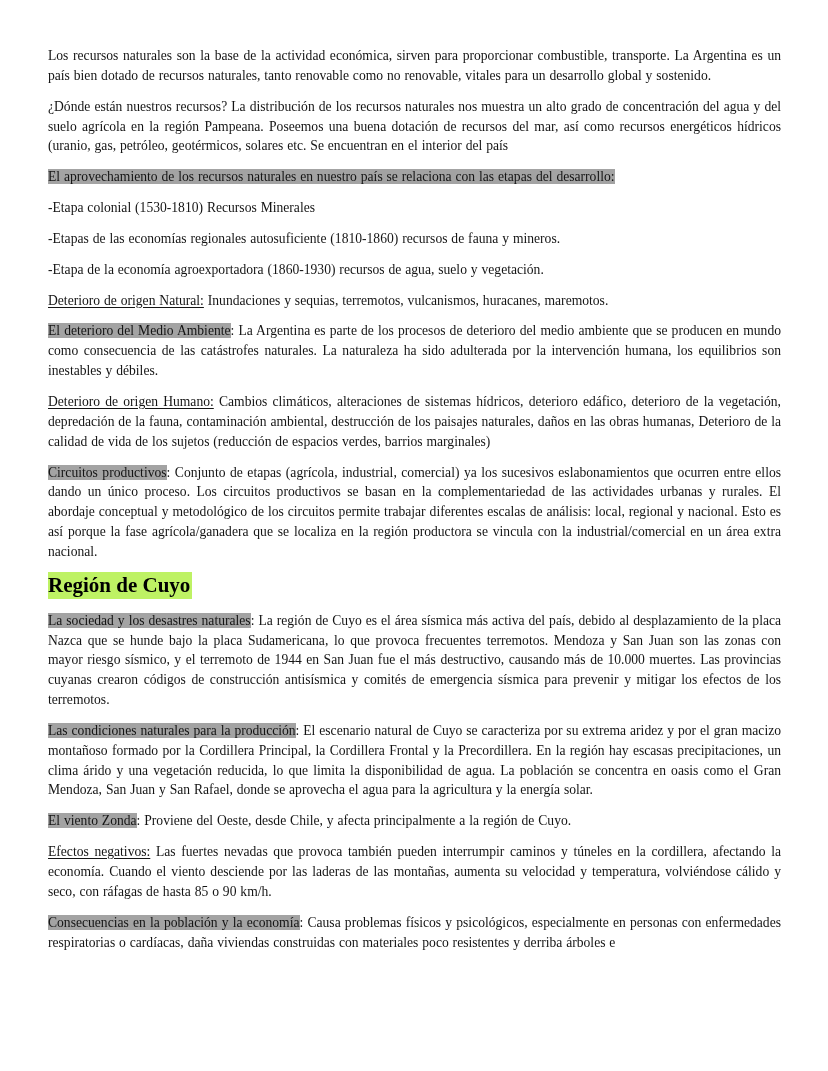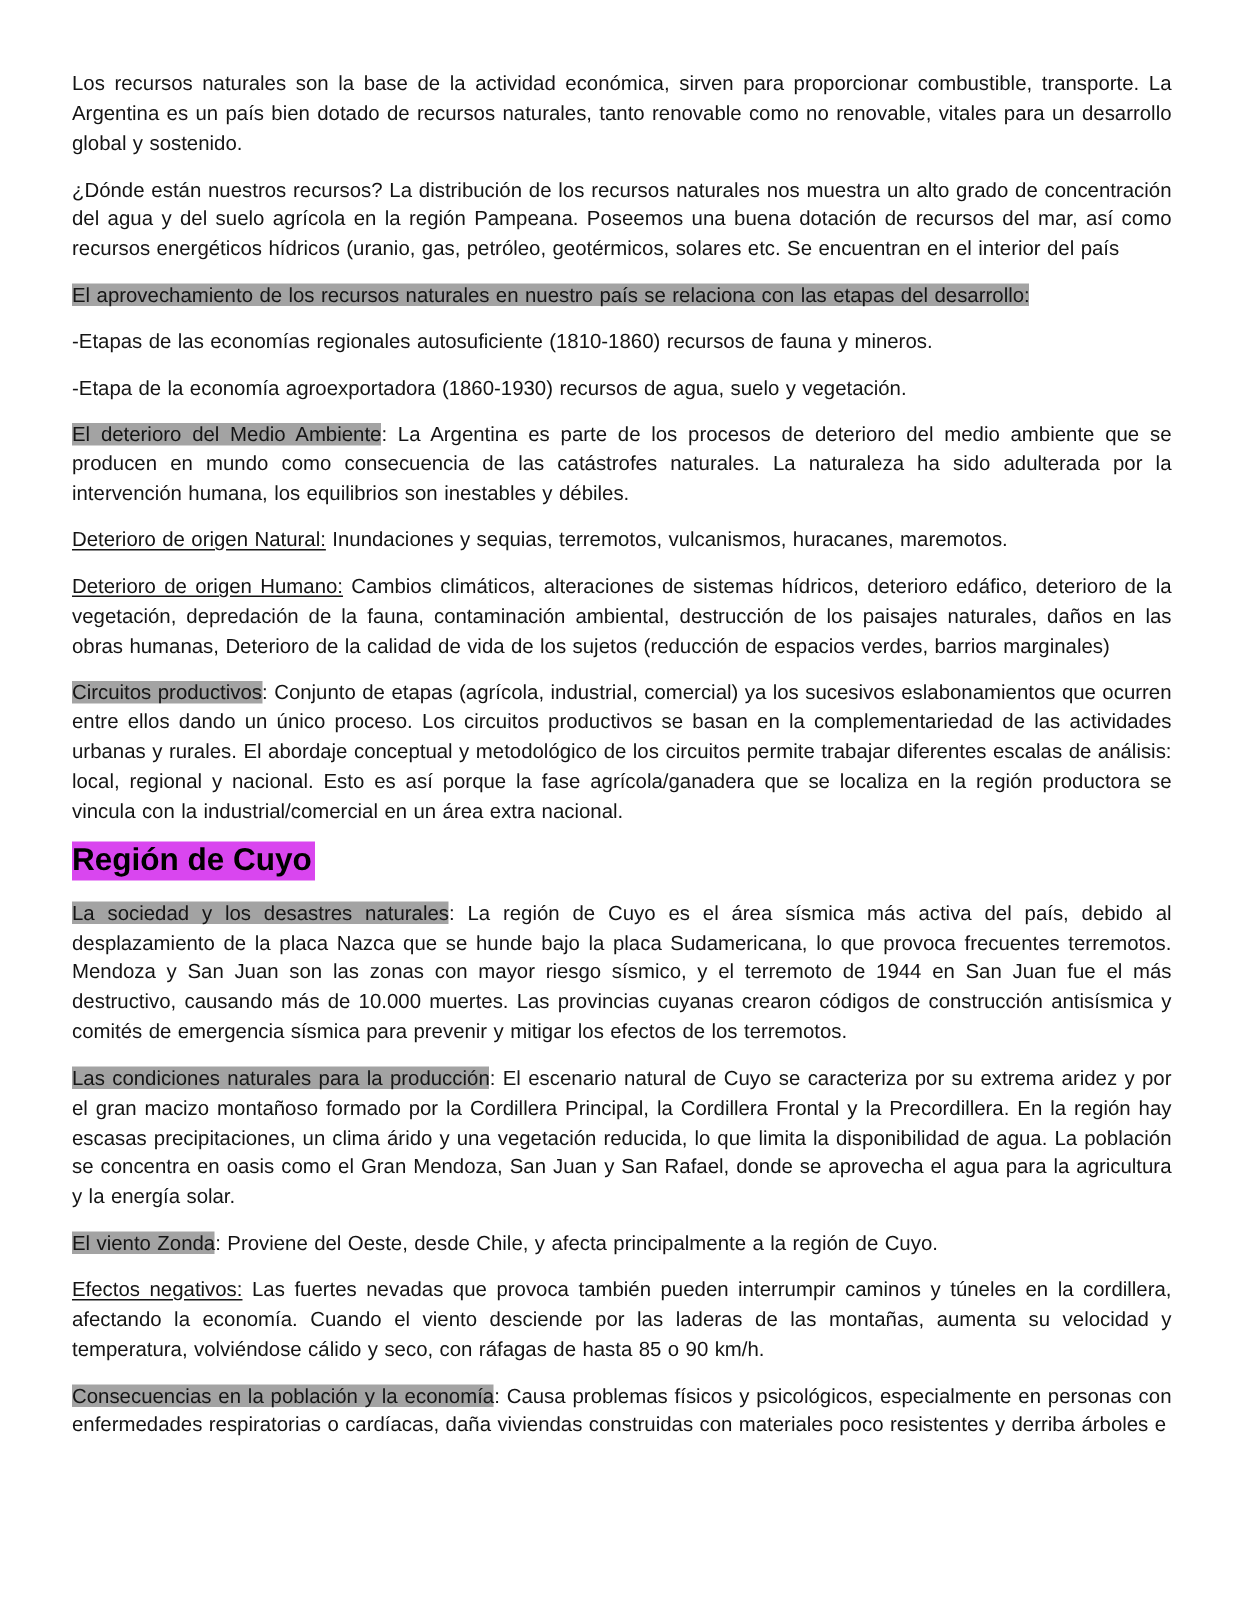--- a/index.html
+++ b/index.html
@@ -1,15 +1,15 @@
 <!DOCTYPE html>
 <html><head>
 <meta charset="utf-8">
 <style>
-  * { margin: 0; padding: 0; box-sizing: border-box; }
+  * { margin: 0; padding: 0; box-sizing: border-box; font-family: Liberation Serif, serif; }
   html, body { background: #e8e8e8; }
   body {
     width: 828px;
     font-family: "Liberation Sans", "DejaVu Sans", sans-serif;
     -webkit-font-smoothing: antialiased;
   }
   .page {
     width: 828px;
     height: 1071px;
     background: #ffffff;
@@ -29,35 +29,36 @@
     font-size: 21px;
     font-weight: bold;
     margin: 6px 0 13px 0;
     color: #000000;
     text-align: left;
   }
   .doc-body h1 .hl-green {
     padding: 1px 2px 2px 0;
   }
   .hl-yellow { background: #a3a3a3; }
-  .hl-green  { background: #d946ef; }
+  .hl-green  { background: #bef264; }
   .underline { text-decoration: underline; text-underline-offset: 2px; }
 </style>
 </head>
 <body>
 
 <div class="page">
   <div class="doc-body">
       <p><span>Los recursos naturales son la base de la actividad económica, sirven para proporcionar combustible, transporte. La Argentina es un país bien dotado de recursos naturales, tanto renovable como no renovable, vitales para un desarrollo global y sostenido.</span></p>
       <p><span>¿Dónde están nuestros recursos? La distribución de los recursos naturales nos muestra un alto grado de concentración del agua y del suelo agrícola en la región Pampeana. Poseemos una buena dotación de recursos del mar, así como recursos energéticos hídricos (uranio, gas, petróleo, geotérmicos, solares etc. Se encuentran en el interior del país</span></p>
       <p><span class="hl-yellow">El aprovechamiento de los recursos naturales en nuestro país se relaciona con las etapas del desarrollo:</span></p>
+      <p><span>-Etapa colonial (1530-1810) Recursos Minerales</span></p>
       <p><span>-Etapas de las economías regionales autosuficiente (1810-1860) recursos de fauna y mineros.</span></p>
       <p><span>-Etapa de la economía agroexportadora (1860-1930) recursos de agua, suelo y vegetación.</span></p>
+      <p><span class="underline">Deterioro de origen Natural:</span><span> Inundaciones y sequias, terremotos, vulcanismos, huracanes, maremotos.</span></p>
       <p><span class="hl-yellow">El deterioro del Medio Ambiente</span><span>: La Argentina es parte de los procesos de deterioro del medio ambiente que se producen en mundo como consecuencia de las catástrofes naturales. La naturaleza ha sido adulterada por la intervención humana, los equilibrios son inestables y débiles.</span></p>
-      <p><span class="underline">Deterioro de origen Natural:</span><span> Inundaciones y sequias, terremotos, vulcanismos, huracanes, maremotos.</span></p>
       <p><span class="underline">Deterioro de origen Humano:</span><span> Cambios climáticos, alteraciones de sistemas hídricos, deterioro edáfico, deterioro de la vegetación, depredación de la fauna, contaminación ambiental, destrucción de los paisajes naturales, daños en las obras humanas, Deterioro de la calidad de vida de los sujetos (reducción de espacios verdes, barrios marginales)</span></p>
       <p><span class="hl-yellow">Circuitos productivos</span><span>: Conjunto de etapas (agrícola, industrial, comercial) ya los sucesivos eslabonamientos que ocurren entre ellos dando un único proceso. Los circuitos productivos se basan en la complementariedad de las actividades urbanas y rurales. El abordaje conceptual y metodológico de los circuitos permite trabajar diferentes escalas de análisis: local, regional y nacional. Esto es así porque la fase agrícola/ganadera que se localiza en la región productora se vincula con la industrial/comercial en un área extra nacional.</span></p>
       <h1><span class="hl-green">Región de Cuyo</span></h1>
       <p><span class="hl-yellow">La sociedad y los desastres naturales</span><span>: La región de Cuyo es el área sísmica más activa del país, debido al desplazamiento de la placa Nazca que se hunde bajo la placa Sudamericana, lo que provoca frecuentes terremotos. Mendoza y San Juan son las zonas con mayor riesgo sísmico, y el terremoto de 1944 en San Juan fue el más destructivo, causando más de 10.000 muertes. Las provincias cuyanas crearon códigos de construcción antisísmica y comités de emergencia sísmica para prevenir y mitigar los efectos de los terremotos.</span></p>
       <p><span class="hl-yellow">Las condiciones naturales para la producción</span><span>: El escenario natural de Cuyo se caracteriza por su extrema aridez y por el gran macizo montañoso formado por la Cordillera Principal, la Cordillera Frontal y la Precordillera. En la región hay escasas precipitaciones, un clima árido y una vegetación reducida, lo que limita la disponibilidad de agua. La población se concentra en oasis como el Gran Mendoza, San Juan y San Rafael, donde se aprovecha el agua para la agricultura y la energía solar.</span></p>
       <p><span class="hl-yellow">El viento Zonda</span><span>: Proviene del Oeste, desde Chile, y afecta principalmente a la región de Cuyo.</span></p>
       <p><span class="underline">Efectos negativos:</span><span> Las fuertes nevadas que provoca también pueden interrumpir caminos y túneles en la cordillera, afectando la economía. Cuando el viento desciende por las laderas de las montañas, aumenta su velocidad y temperatura, volviéndose cálido y seco, con ráfagas de hasta 85 o 90 km/h.</span></p>
       <p><span class="hl-yellow">Consecuencias en la población y la economía</span><span>: Causa problemas físicos y psicológicos, especialmente en personas con enfermedades respiratorias o cardíacas, daña viviendas construidas con materiales poco resistentes y derriba árboles e</span></p>
     </div>
 </div>

